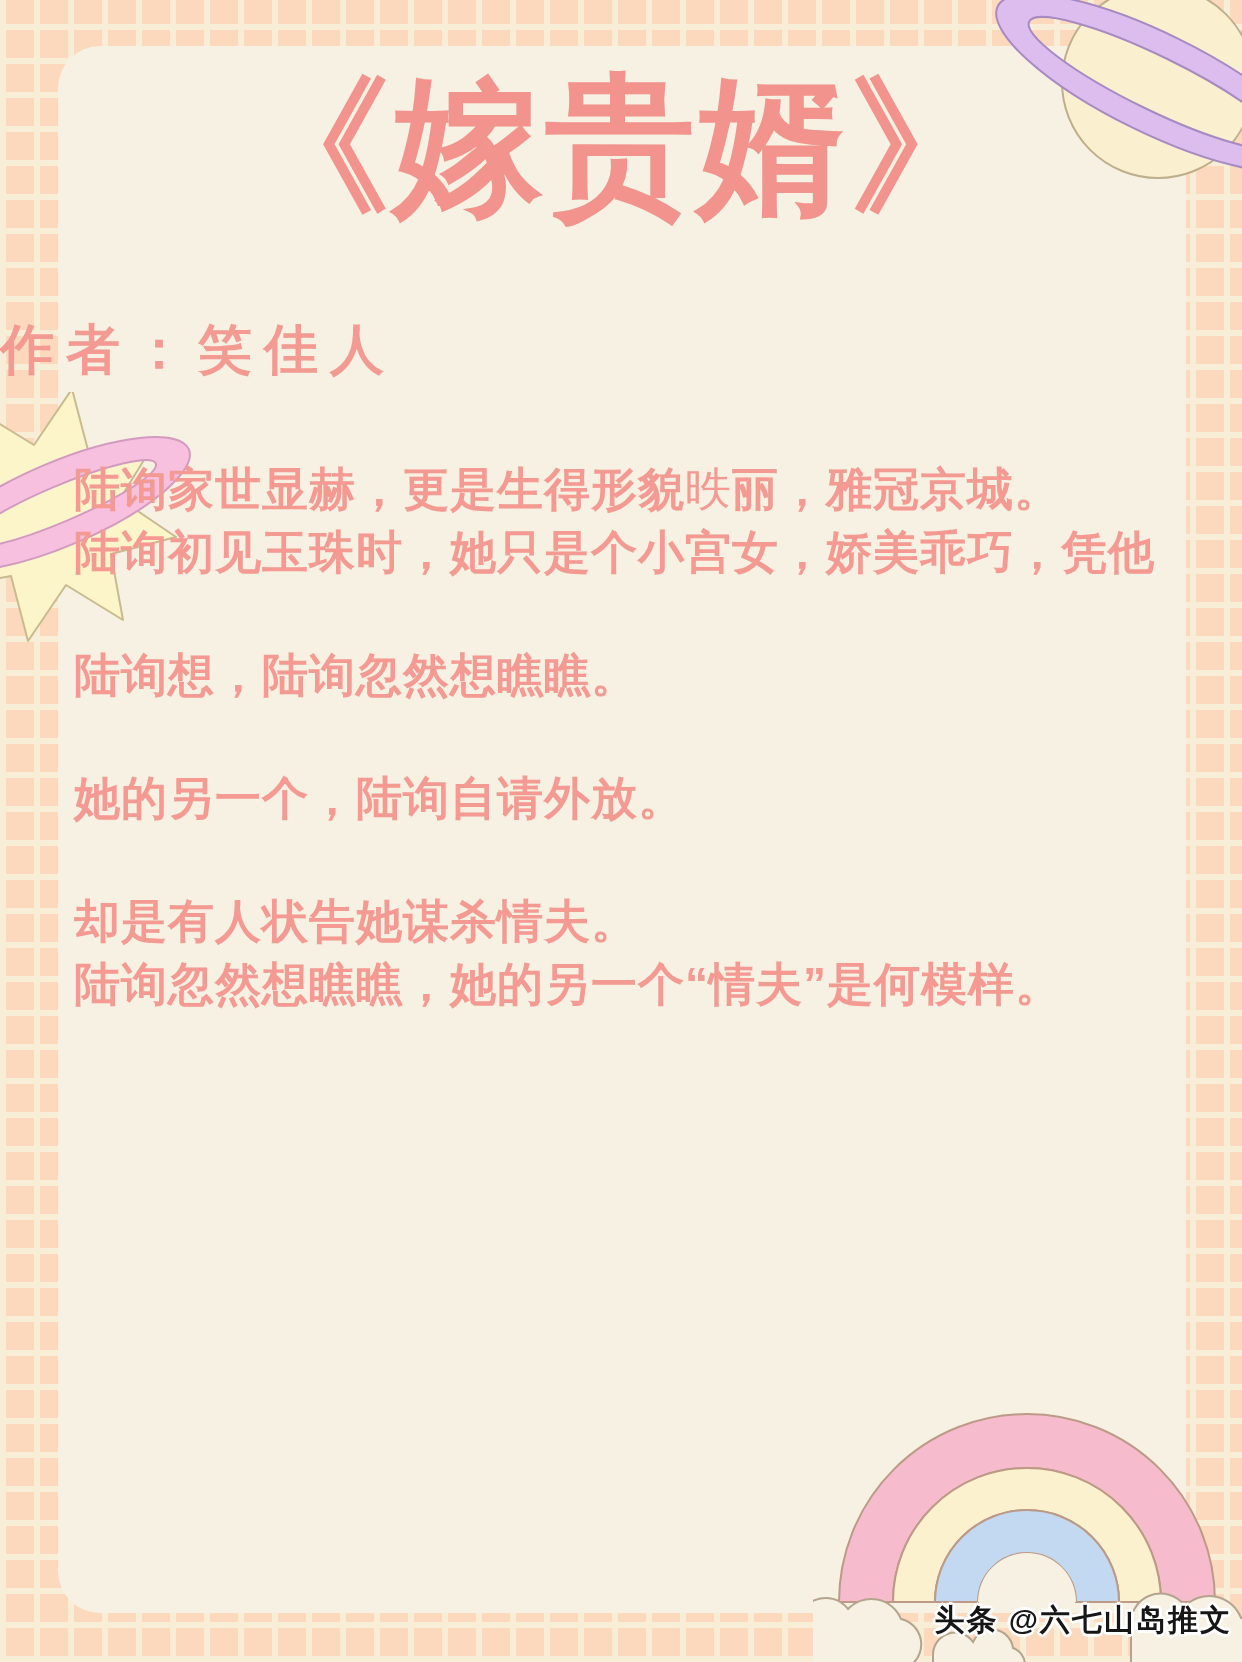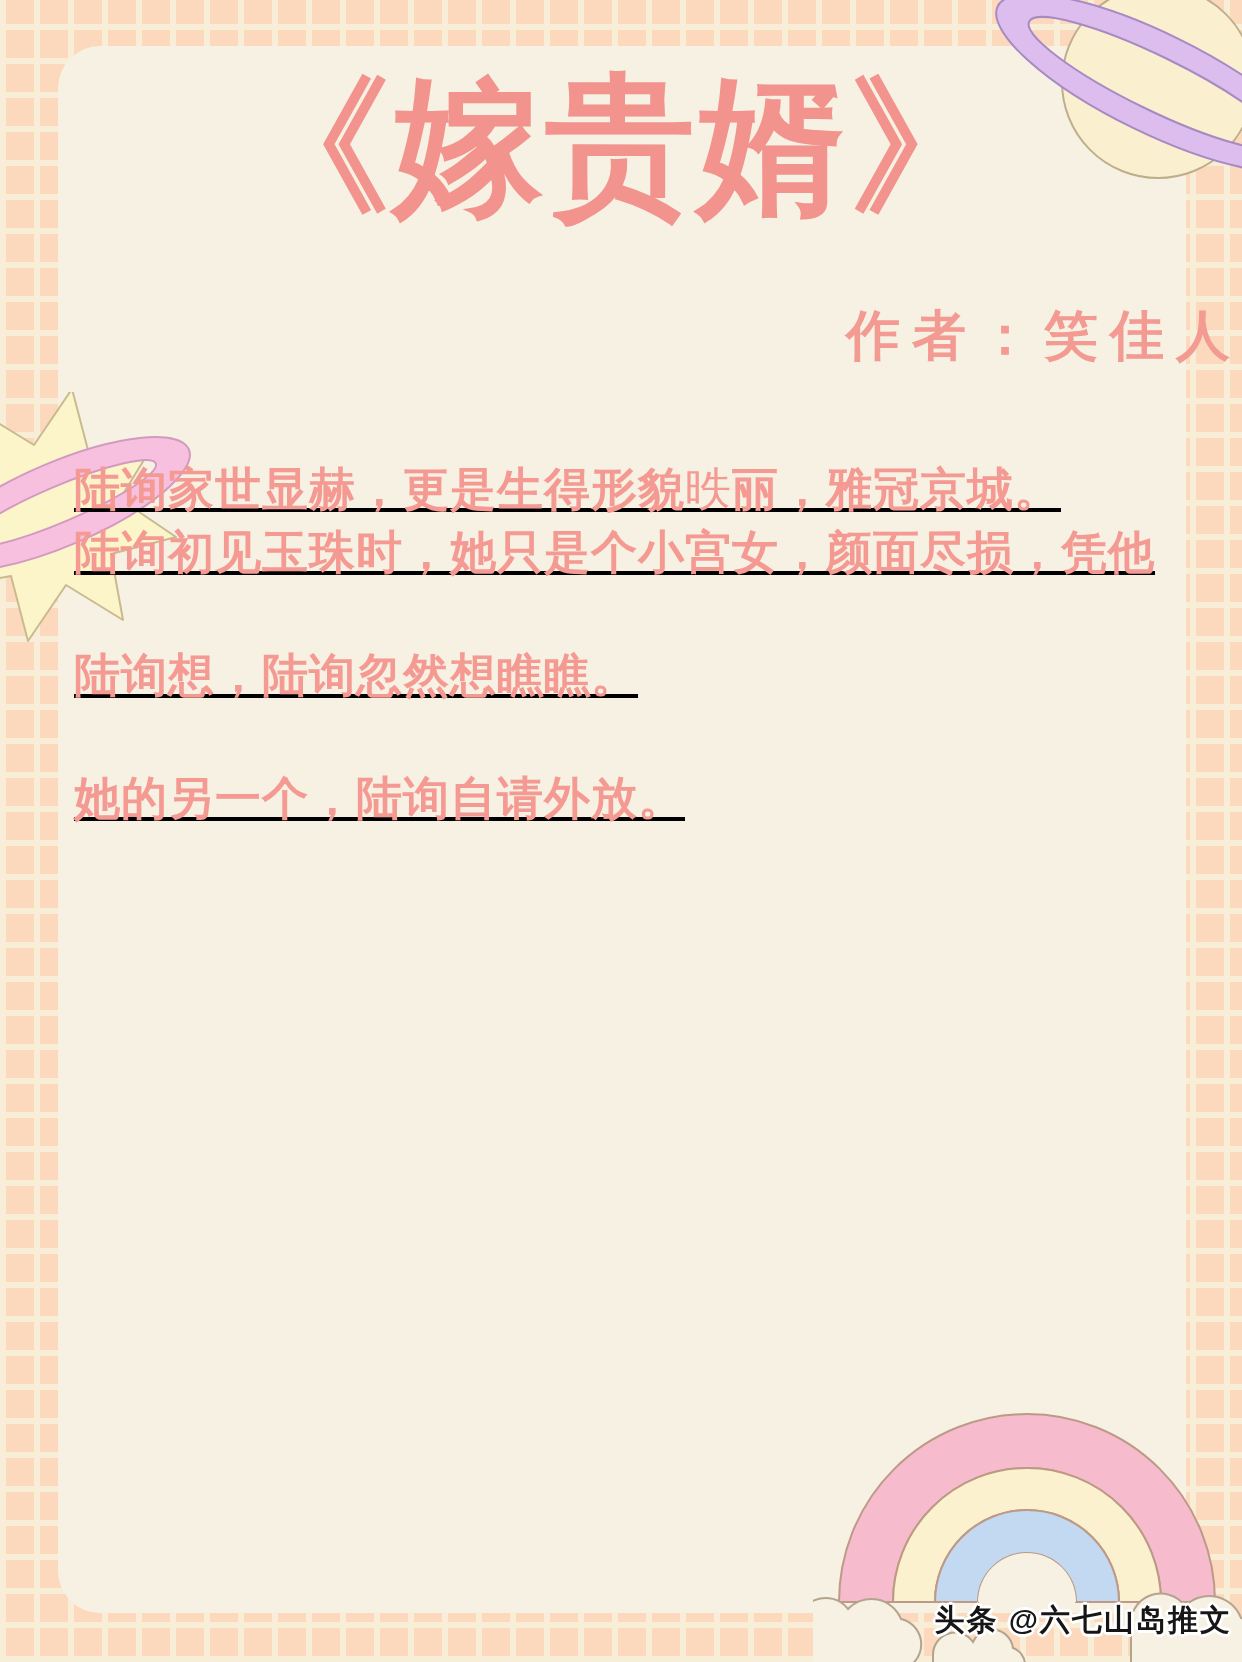--- a/index.html
+++ b/index.html
@@ -31,34 +31,32 @@
     left: 0; right: 0; top: 48px;
     text-align: center;
     font-size: 150px;
     font-weight: 800;
     letter-spacing: 2px;
     color: #f2938d;
     z-index: 3;
   }
   .author {
     position: absolute;
-    left: 0; right: 0; top: 300px;
-    text-align: right;
+    left: 0; right: 0; top: 314px;
+    text-align: left;
     font-size: 54px;
     font-weight: 800;
     letter-spacing: 12px;
     color: #f39a93;
     z-index: 3;
-    margin-left: 44px;
   }
   .syn {
     position: absolute;
     left: 74px; right: 58px; top: 458px;
     z-index: 3;
-    text-decoration: underline;
   }
   .para { margin: 0 0 60px 0; }
   .line {
     font-size: 46px;
     line-height: 63px;
     font-weight: 700;
     letter-spacing: 1px;
     color: #f49a93;
     white-space: nowrap;
   }
@@ -108,25 +106,29 @@
     <path d="M 318 270 L 318 233 A 30 30 0 0 1 372 211 A 34 34 0 0 1 428 223 A 28 28 0 0 1 442 270 Z" fill="#f6f1e2" stroke="#b4a38d" stroke-width="2"></path>
   </svg>
 
   <div class="title">《嫁贵婿》</div>
 
   <div class="author">作者：笑佳人</div>
 
   <div class="syn">
     <div class="para">
       <div class="line"><span>陆询家世显赫，更是生得形貌</span><span class="plain">昳</span><span>丽，雅冠京城。</span></div>
-      <div class="line">陆询初见玉珠时，她只是个小宫女，颜面尽损，凭他</div>
+      <div class="line">陆询初见玉珠时，她只是个小宫女，娇美乖巧，凭他</div>
     </div>
     <div class="para">
       <div class="line">陆询想，陆询忽然想瞧瞧。</div>
     </div>
     <div class="para">
       <div class="line">她的另一个，陆询自请外放。</div>
+    </div>
+    <div class="para">
+      <div class="line">却是有人状告她谋杀情夫。</div>
+      <div class="line">陆询忽然想瞧瞧，她的另一个“情夫”是何模样。</div>
     </div>
   </div>
 
   <div class="watermark">头条 @六七山岛推文</div>
 
 </div>
 
 </body></html>

